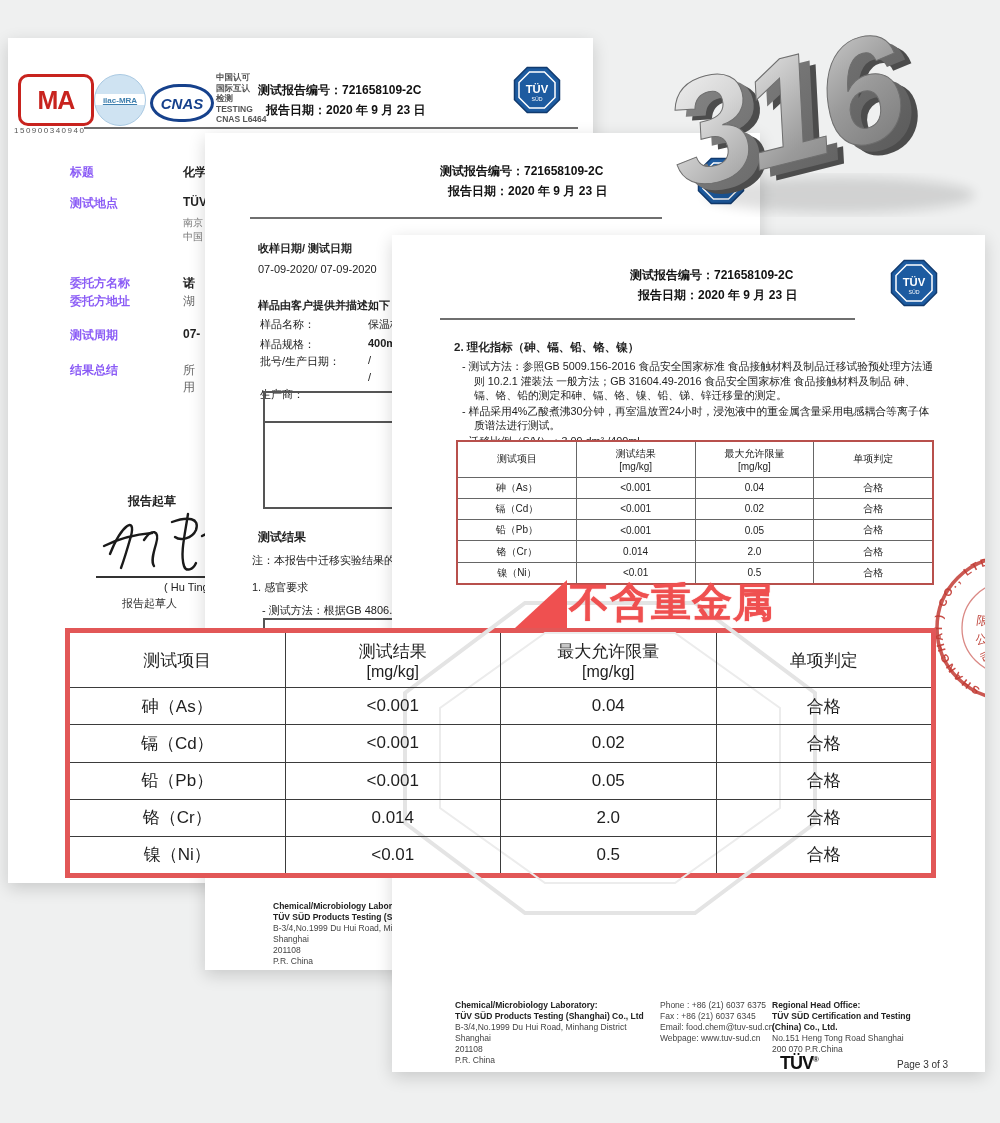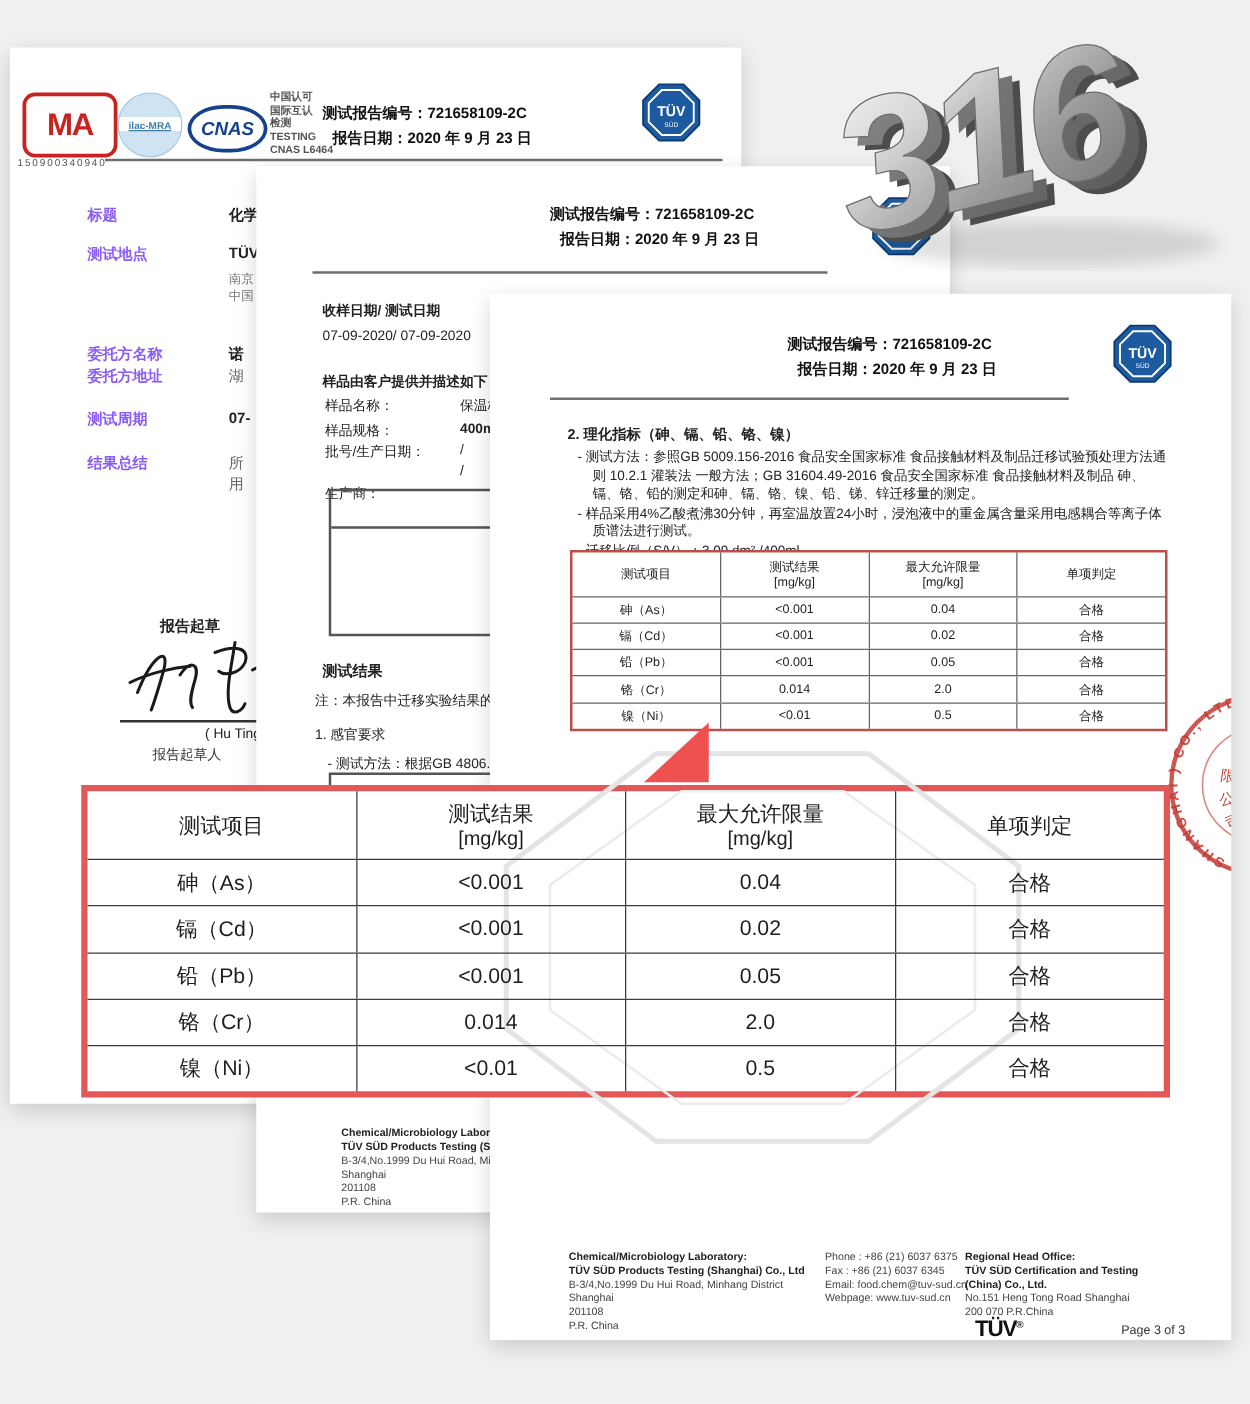--- a/index.html
+++ b/index.html
@@ -345,20 +345,21 @@
       <text x="26" y="166" fill="#4c4c4c">316</text>
       <text x="21" y="161" fill="url(#metalSide)">316</text>
       <text x="12" y="152" fill="url(#metal)" stroke="#6e6e6e" stroke-width="1">316</text>
     </g>
   </svg>
 
   <div class="abs banner">
     <svg width="54" height="50" viewBox="0 0 54 50">
       <polygon points="0,50 52,2 52,50" fill="#ef5050"></polygon>
     </svg>
+    <span class="banner-text">不含重金属</span>
   </div>
 
   <div class="abs bt">
     <svg class="wm" width="460" height="340" viewBox="0 0 460 340">
       <polygon points="145,15 315,15 435,105 435,235 315,325 145,325 25,235 25,105" fill="none" stroke="#e4e4e4" stroke-width="4"></polygon>
       <polygon points="165,45 295,45 400,120 400,220 295,295 165,295 60,220 60,120" fill="none" stroke="#ececec" stroke-width="2"></polygon>
     </svg>
     <div class="bt-row hdr">
       <div class="bt-cell">
           <div>测试项目</div>

